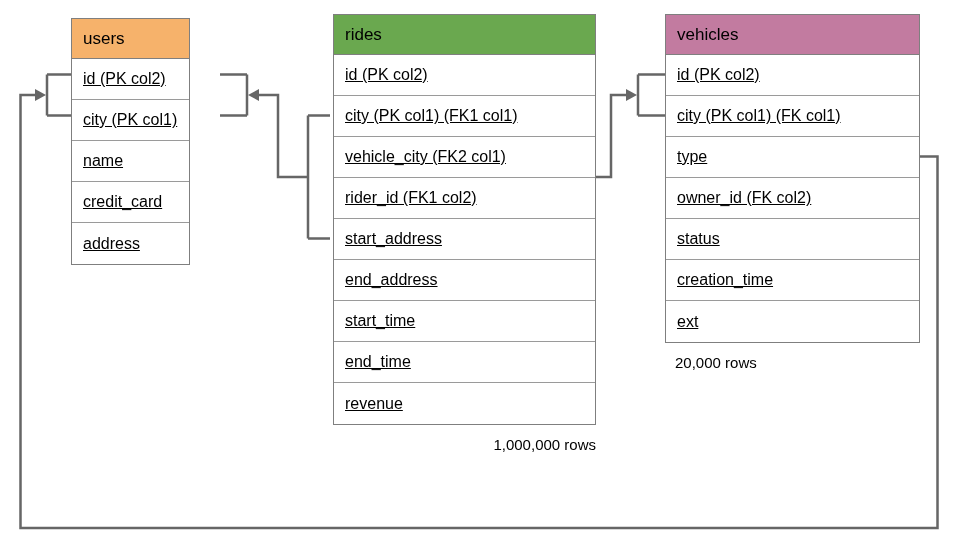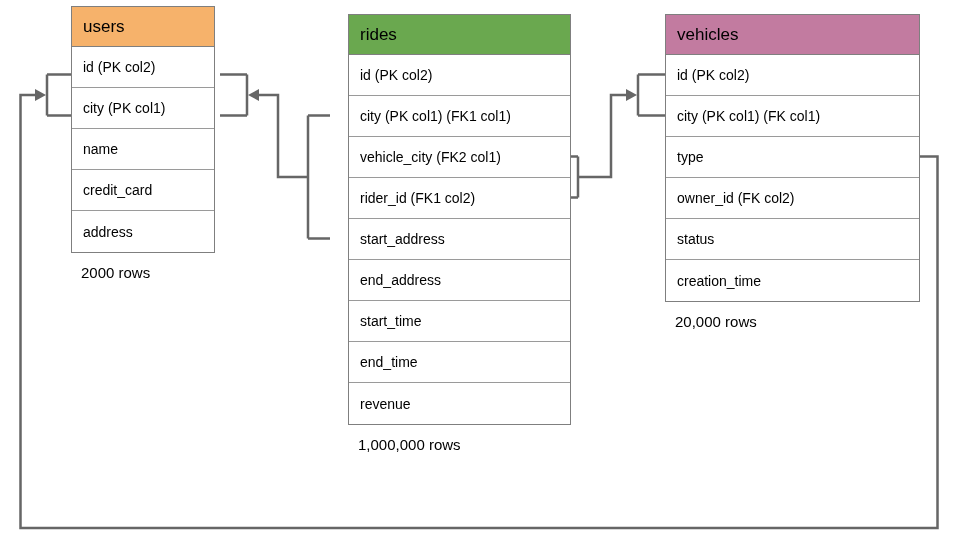--- a/index.html
+++ b/index.html
@@ -33,25 +33,26 @@
     border-bottom: 1px solid #7f7f7f;
     white-space: nowrap;
     overflow: hidden;
   }
   .row {
     height: 41px;
     box-sizing: border-box;
     display: flex;
     align-items: center;
     padding: 0 2px 0 11px;
-    font-size: 14px;
+    font-size: 16px;
     border-bottom: 1px solid #9a9a9a;
     background: #fff;
     white-space: nowrap;
     overflow: hidden;
+    text-decoration: underline;
   }
   .row:last-child { border-bottom: none; }
   .count {
     margin-top: 11px;
     padding-left: 10px;
     font-size: 15px;
   }
   .connector path {
     fill: none;
     stroke-width: 2.5;
@@ -73,33 +74,32 @@
       <path d="M553 156.5H578M553 197.5H578M578 156.5V197.5M578 177H611V95H627M665 74.5H638M665 115.5H638M638 74.5V115.5" stroke="#666666"></path>
       <polygon points="637,95 626,89 626,101" fill="#666666"></polygon>
     </g>
 
     <g class="connector">
       <path d="M887 115.5H913M887 197.5H913M913 115.5V197.5M913 156.5H937.5V528H20.5V95H36M71 74.5H47M71 115.5H47M47 74.5V115.5" stroke="#666666"></path>
       <polygon points="46,95 35,89 35,101" fill="#666666"></polygon>
     </g>
   </svg>
 
-  <div class="tblwrap" style="left:71px; top:6px; width:144px;">
+  <div class="tblwrap" style="left:71px; top:18px; width:119px;">
     <div class="db-table">
       <div class="hdr" style="background: rgb(246, 178, 107);">users</div>
       <div class="row">id (PK col2)</div>
       <div class="row">city (PK col1)</div>
       <div class="row">name</div>
       <div class="row">credit_card</div>
       <div class="row">address</div>
     </div>
-    <div class="count">2000 rows</div>
   </div>
 
-  <div class="tblwrap" style="left:348px; top:14px; width:223px;">
+  <div class="tblwrap" style="left:333px; top:14px; width:263px;text-align:right;">
     <div class="db-table">
       <div class="hdr" style="background: rgb(106, 168, 79);">rides</div>
       <div class="row">id (PK col2)</div>
       <div class="row">city (PK col1) (FK1 col1)</div>
       <div class="row">vehicle_city (FK2 col1)</div>
       <div class="row">rider_id (FK1 col2)</div>
       <div class="row">start_address</div>
       <div class="row">end_address</div>
       <div class="row">start_time</div>
       <div class="row">end_time</div>
@@ -110,17 +110,18 @@
 
   <div class="tblwrap" style="left:665px; top:14px; width:255px;">
     <div class="db-table">
       <div class="hdr" style="background: rgb(194, 123, 160);">vehicles</div>
       <div class="row">id (PK col2)</div>
       <div class="row">city (PK col1) (FK col1)</div>
       <div class="row">type</div>
       <div class="row">owner_id (FK col2)</div>
       <div class="row">status</div>
       <div class="row">creation_time</div>
+      <div class="row">ext</div>
     </div>
     <div class="count">20,000 rows</div>
   </div>
 
 </div>
 
 </body></html>

